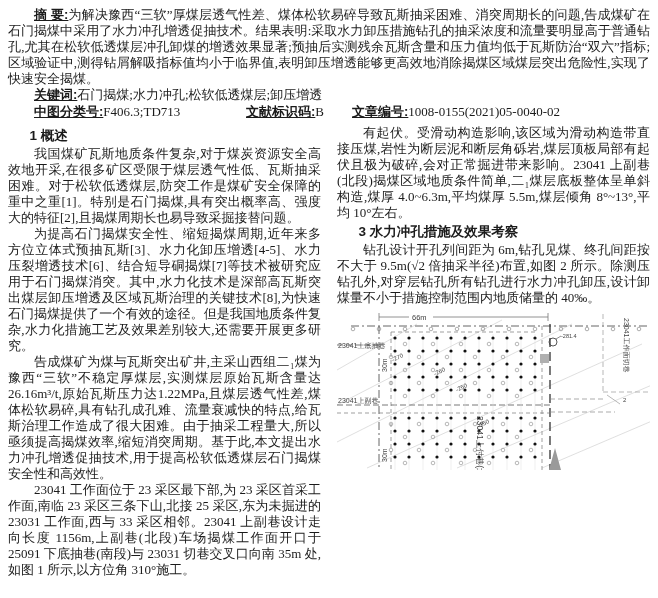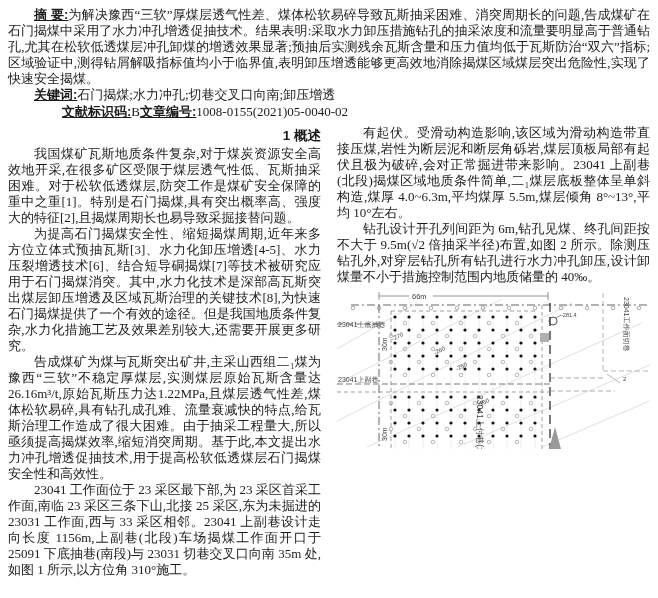--- a/index.html
+++ b/index.html
@@ -17,61 +17,63 @@
   b.lbl{
     font-family:"Liberation Sans","DejaVu Sans",sans-serif;
     font-weight:bold;
     text-decoration:underline;
   }
   .meta-row{
     display:flex;font-size:13px;line-height:17px;padding-left:2em;
   }
   .meta-item{white-space:nowrap;}
   .meta-item.m1{width:212px;}
-  .meta-item.m2{width:106px;text-align:right;}
+  .meta-item.m2{width:106px;}
   .columns{
     display:flex;gap:16px;margin-top:5px;height:474px;overflow:hidden;
   }
   .col{width:319px;overflow:hidden;}
   h4.sec{
     font-family:"Liberation Sans","DejaVu Sans",sans-serif;
     font-size:13.5px;font-weight:bold;margin:2px 0 2px 0;
-    text-indent:1.6em;line-height:17px;text-align:right;
+    text-indent:1.6em;line-height:17px;
   }
   .figure{margin-top:4px;}
   svg{display:block;}
   svg text{font-family:"Liberation Sans","DejaVu Sans",sans-serif;fill:#444;}
 </style>
 </head>
 <body>
 
 <div class="page">
 
   <div>
     <p class="para"><b class="lbl">摘  要:</b><span>为解决豫西“三软”厚煤层透气性差、煤体松软易碎导致瓦斯抽采困难、消突周期长的问题,告成煤矿在石门揭煤中采用了水力冲孔增透促抽技术。结果表明:采取水力卸压措施钻孔的抽采浓度和流量要明显高于普通钻孔,尤其在松软低透煤层冲孔卸煤的增透效果显著;预抽后实测残余瓦斯含量和压力值均低于瓦斯防治“双六”指标;区域验证中,测得钻屑解吸指标值均小于临界值,表明卸压增透能够更高效地消除揭煤区域煤层突出危险性,实现了快速安全揭煤。</span></p>
-    <p class="para"><b class="lbl">关键词:</b><span>石门揭煤;水力冲孔;切巷交叉口向南;卸压增透</span></p>
+    <p class="para"><b class="lbl">关键词:</b><span>石门揭煤;水力冲孔;松软低透煤层;卸压增透</span></p>
     <div class="meta-row">
+      <span class="meta-item m1"><b class="lbl">中图分类号:</b><span>F406.3;TD713</span></span>
       <span class="meta-item m2"><b class="lbl">文献标识码:</b><span>B</span></span>
       <span class="meta-item m3"><b class="lbl">文章编号:</b><span>1008-0155(2021)05-0040-02</span></span>
     </div>
   </div>
 
   <div class="columns">
 
     <div class="col">
       <h4 class="sec">1 概述</h4>
       <p class="para">我国煤矿瓦斯地质条件复杂,对于煤炭资源安全高效地开采,在很多矿区受限于煤层透气性低、瓦斯抽采困难。对于松软低透煤层,防突工作是煤矿安全保障的重中之重[1]。特别是石门揭煤,具有突出概率高、强度大的特征[2],且揭煤周期长也易导致采掘接替问题。</p>
       <p class="para">为提高石门揭煤安全性、缩短揭煤周期,近年来多方位立体式预抽瓦斯[3]、水力化卸压增透[4-5]、水力压裂增透技术[6]、结合短导硐揭煤[7]等技术被研究应用于石门揭煤消突。其中,水力化技术是深部高瓦斯突出煤层卸压增透及区域瓦斯治理的关键技术[8],为快速石门揭煤提供了一个有效的途径。但是我国地质条件复杂,水力化措施工艺及效果差别较大,还需要开展更多研究。</p>
       <p class="para">告成煤矿为煤与瓦斯突出矿井,主采山西组二₁煤为豫西“三软”不稳定厚煤层,实测煤层原始瓦斯含量达26.16m³/t,原始瓦斯压力达1.22MPa,且煤层透气性差,煤体松软易碎,具有钻孔成孔难、流量衰减快的特点,给瓦斯治理工作造成了很大困难。由于抽采工程量大,所以亟须提高揭煤效率,缩短消突周期。基于此,本文提出水力冲孔增透促抽技术,用于提高松软低透煤层石门揭煤安全性和高效性。</p>
       <p class="para">23041 工作面位于 23 采区最下部,为 23 采区首采工作面,南临 23 采区三条下山,北接 25 采区,东为未掘进的 23031 工作面,西与 33 采区相邻。23041 上副巷设计走向长度 1156m,上副巷(北段)车场揭煤工作面开口于 25091 下底抽巷(南段)与 23031 切巷交叉口向南 35m 处,如图 1 所示,以方位角 310°施工。</p>
 
     </div>
 
     <div class="col">
       <p class="para">有起伏。受滑动构造影响,该区域为滑动构造带直接压煤,岩性为断层泥和断层角砾岩,煤层顶板局部有起伏且极为破碎,会对正常掘进带来影响。23041 上副巷(北段)揭煤区域地质条件简单,二₁煤层底板整体呈单斜构造,煤厚 4.0~6.3m,平均煤厚 5.5m,煤层倾角 8°~13°,平均 10°左右。</p>
+      <h4 class="sec">3 水力冲孔措施及效果考察</h4>
       <p class="para">钻孔设计开孔列间距为 6m,钻孔见煤、终孔间距按不大于 9.5m(√2 倍抽采半径)布置,如图 2 所示。除测压钻孔外,对穿层钻孔所有钻孔进行水力冲孔卸压,设计卸煤量不小于措施控制范围内地质储量的 40‰。</p>
 
       <div class="figure">
         <svg width="322" height="160" viewBox="0 0 322 160">
 
           <g stroke="#c9c9c9" stroke-width="0.6" fill="none">
             <line x1="0" y1="60" x2="80" y2="14"></line>
             <line x1="0" y1="95" x2="165" y2="10"></line>
             <line x1="0" y1="132" x2="235" y2="14"></line>
             <line x1="30" y1="158" x2="305" y2="34"></line>

